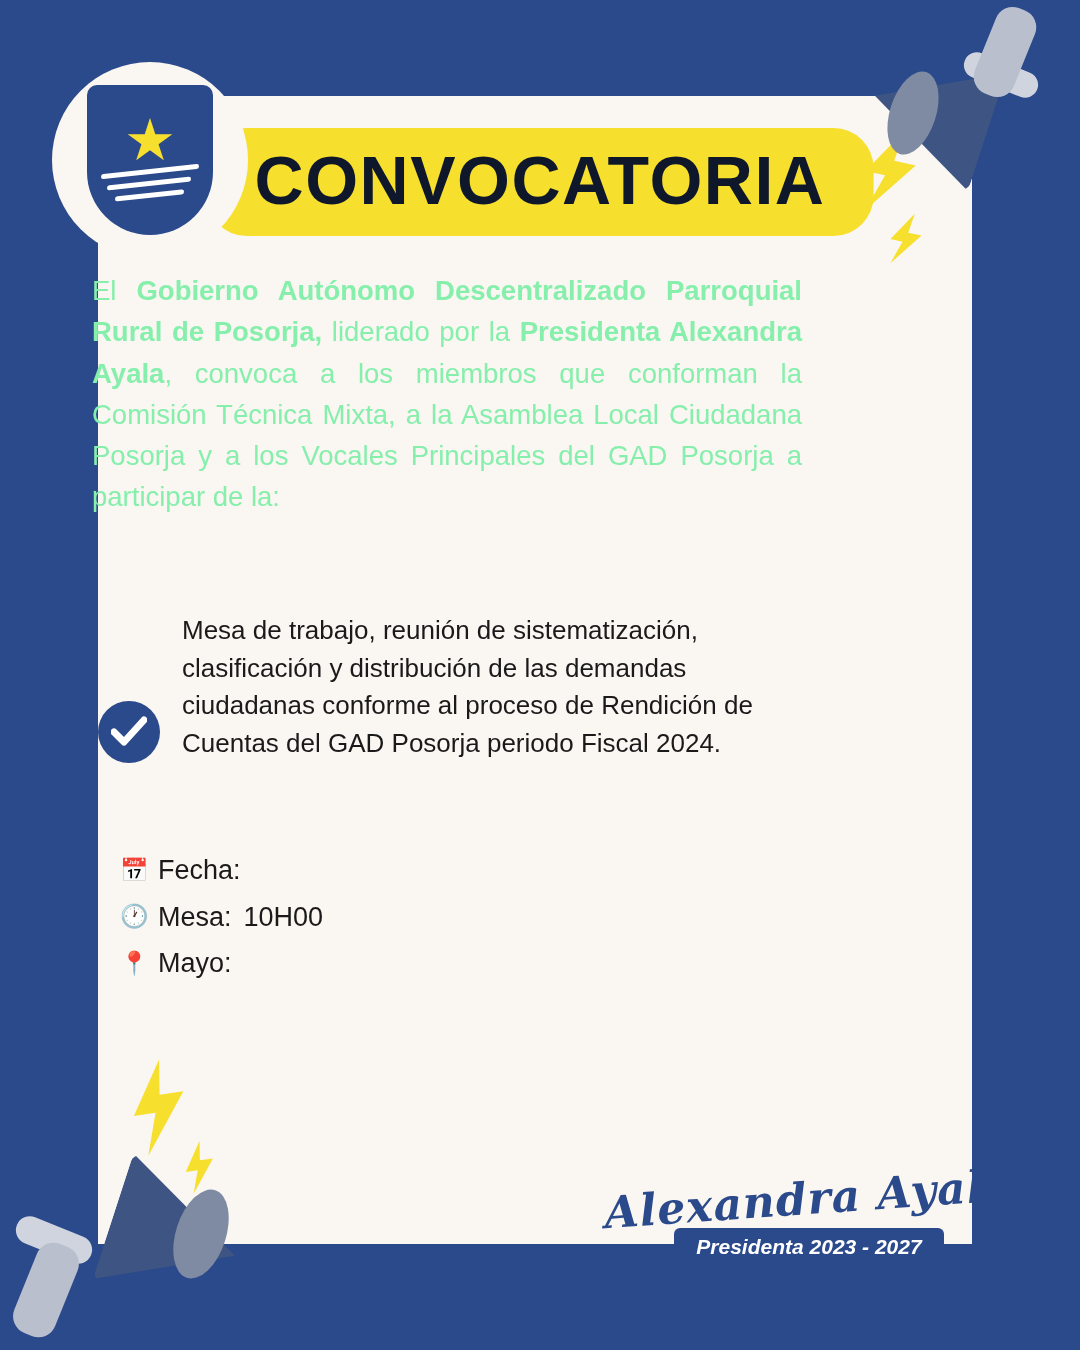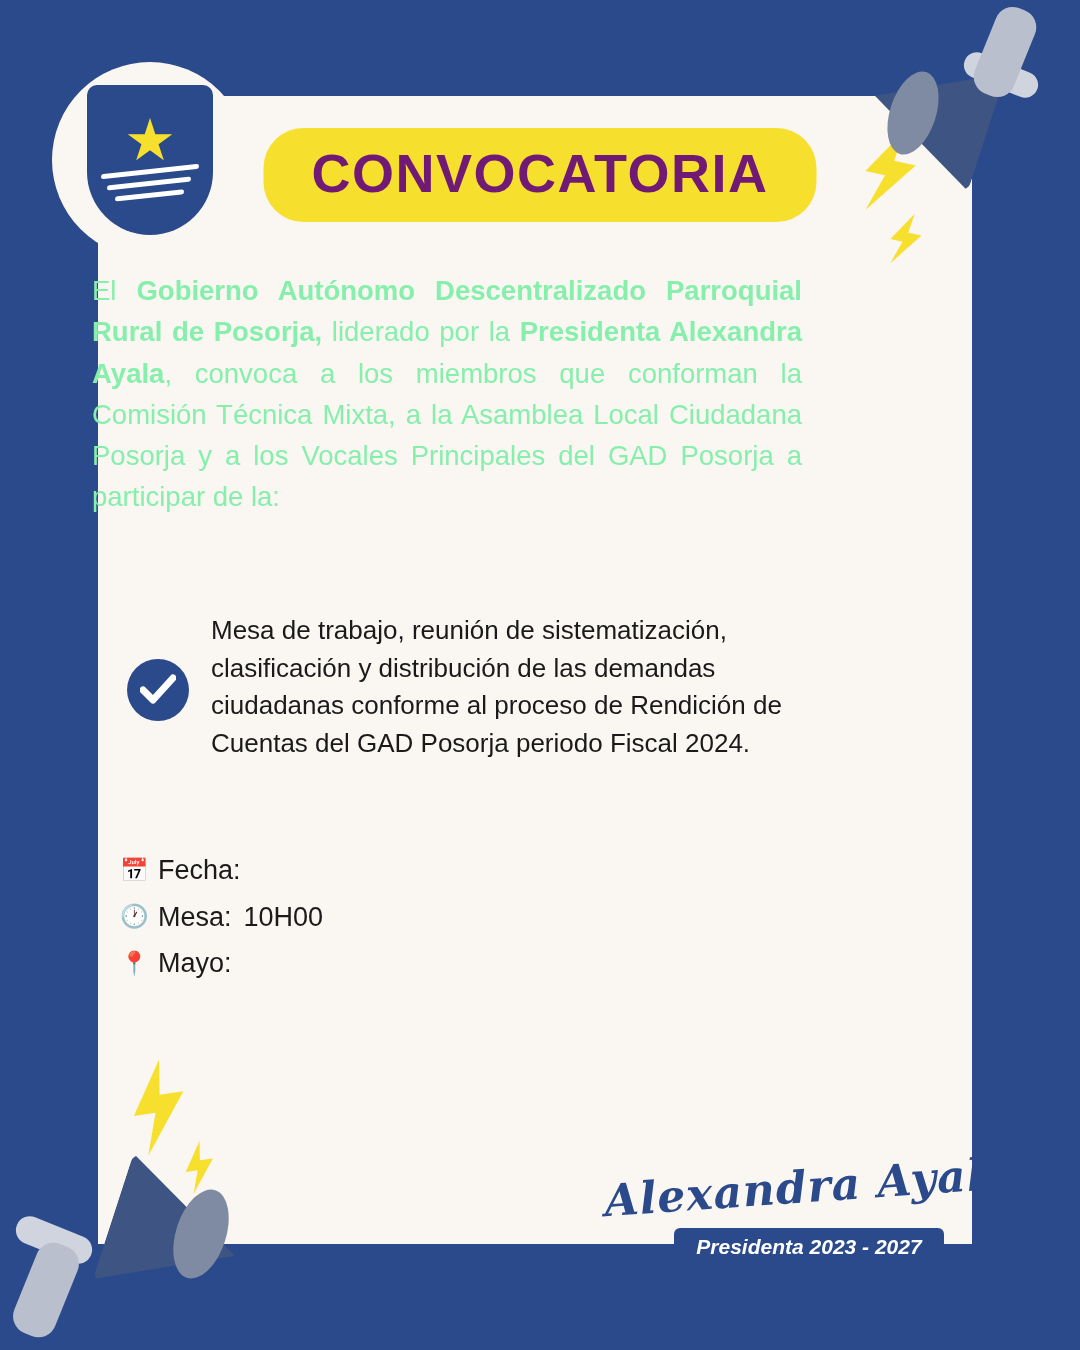--- a/index.html
+++ b/index.html
@@ -139,40 +139,40 @@
 
   
   .title-wrap {
     position:absolute; left:50%; top:128px;
     transform:translateX(-50%);
     background:#f7df2e;
     border-radius:40px;
     padding:18px 48px 22px;
   }
   .title {
-    font-size:54px; font-weight:bold; letter-spacing:1.5px;
-    color:#701a75; line-height:1;
+    font-size:68px; font-weight:bold; letter-spacing:1.5px;
+    color:#0f172a; line-height:1;
   }
 
   
   .body-text {
     position:absolute; left:92px; top:270px;
     width:710px;
     font-size:27.5px;
     line-height:1.5;
     color:#86efac;
     text-align:justify;
   }
   .body-text b { font-weight:bold; }
 
   
   .highlight {
     position:absolute; left:98px; top:612px;
     width:716px;
-    display:flex; gap:22px; align-items:center;margin-left:29px;
+    display:flex; gap:22px; align-items:flex-end;
   }
   .check-badge {
     flex:0 0 auto;
     width:62px; height:62px; border-radius:50%;
     background:#2b4a8b;
     position:relative;
     margin-top:6px;
   }
   .check-badge svg { position:absolute; left:13px; top:15px; }
   .highlight-text {
@@ -193,21 +193,21 @@
     text-align:center;
   }
   .sig-name {
     font-family:"DejaVu Serif", serif;
     font-style:italic; font-weight:bold;
     font-size:44px; color:#2b4a8b;
     letter-spacing:1px;
     transform:rotate(-4deg);
   }
   .sig-role {
-    margin-top:16px;
+    margin-top:4px;
     display:inline-block;
     background:#2b4a8b; color:#ffffff;
     font-style:italic; font-weight:bold;
     font-size:21px;
     padding:7px 22px;
     border-radius:6px;
   }
 </style>
 </head>
 <body>

